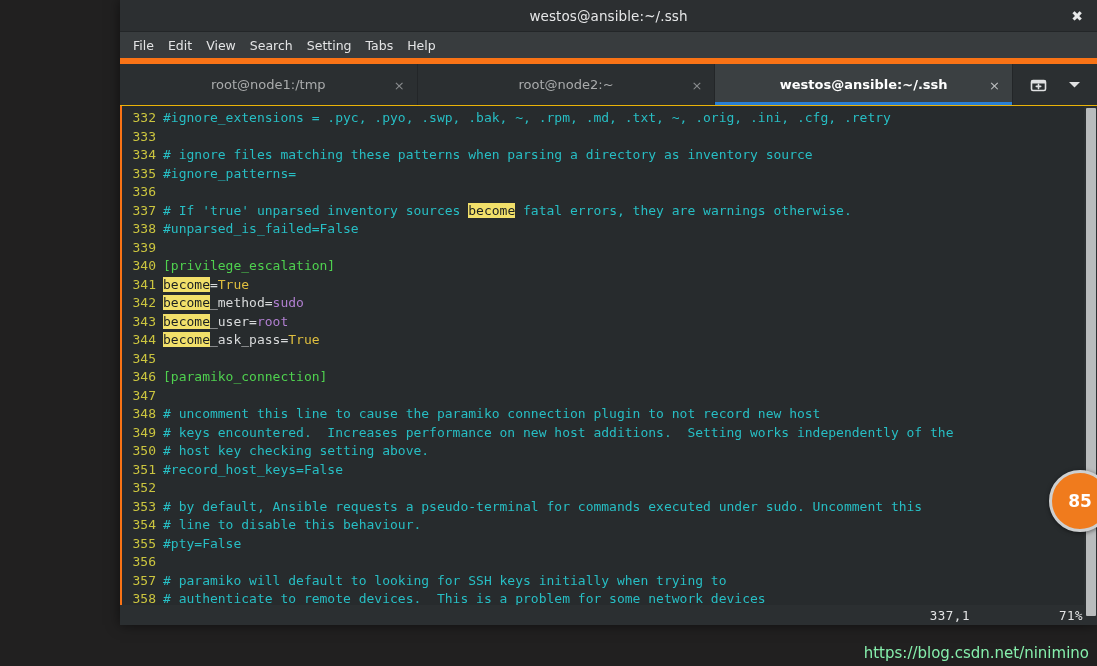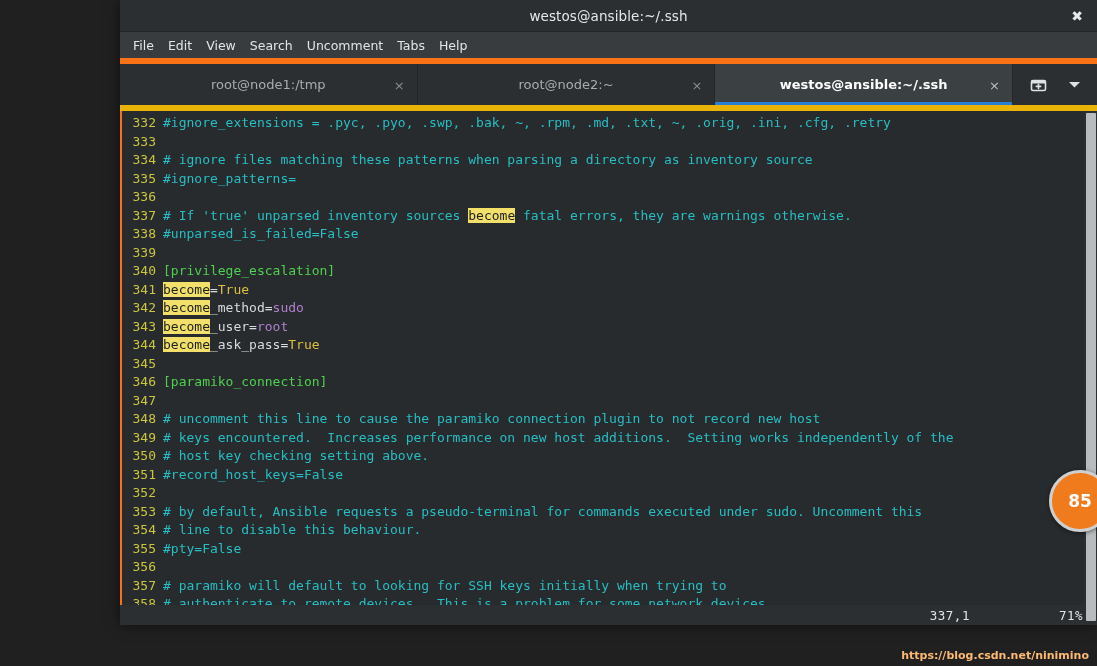--- a/index.html
+++ b/index.html
@@ -90,21 +90,21 @@
     border-radius: 2px;
   }
 
   
   #tabbar {
     height: 41px;
     min-height: 41px;
     background: #2b2f31;
     display: flex;
     align-items: stretch;
-    border-bottom: 6px solid #eab308;
+    border-bottom: 1px solid #eab308;
   }
   .tab {
     flex: 1 1 0;
     min-width: 0;
     display: flex;
     align-items: center;
     justify-content: center;
     position: relative;
     background: #2b2f31;
     border-right: 1px solid #232628;
@@ -259,45 +259,44 @@
     font-family: "DejaVu Sans", sans-serif;
     z-index: 20;
     cursor: pointer;
   }
 
   
   #watermark {
     position: absolute;
     right: 8px;
     bottom: 4px;
-    color: #fdba74;
-    font-size: 11px;
+    color: #86efac;
+    font-size: 15px;
     font-family: "DejaVu Sans", "Liberation Sans", sans-serif;
     white-space: nowrap;
-    font-weight: bold;
   }
 </style>
 </head>
 <body>
 
 <div id="desktop"></div>
 
 <div id="window">
 
   <div id="titlebar">
     <span id="title-text">westos@ansible:~/.ssh</span>
     <span id="close-btn">✖</span>
   </div>
 
   <div id="menubar">
       <div class="menu-item">File</div>
       <div class="menu-item">Edit</div>
       <div class="menu-item">View</div>
       <div class="menu-item">Search</div>
-      <div class="menu-item">Uncomment</div>
+      <div class="menu-item">Setting</div>
       <div class="menu-item">Tabs</div>
       <div class="menu-item">Help</div>
     </div>
 
   <div id="tabbar">
     <div id="tab-list" style="display:flex;flex:1;min-width:0;">
         <div class="tab">
           <span class="tab-label">root@node1:/tmp</span>
           <span class="tab-close">×</span>
         </div>

